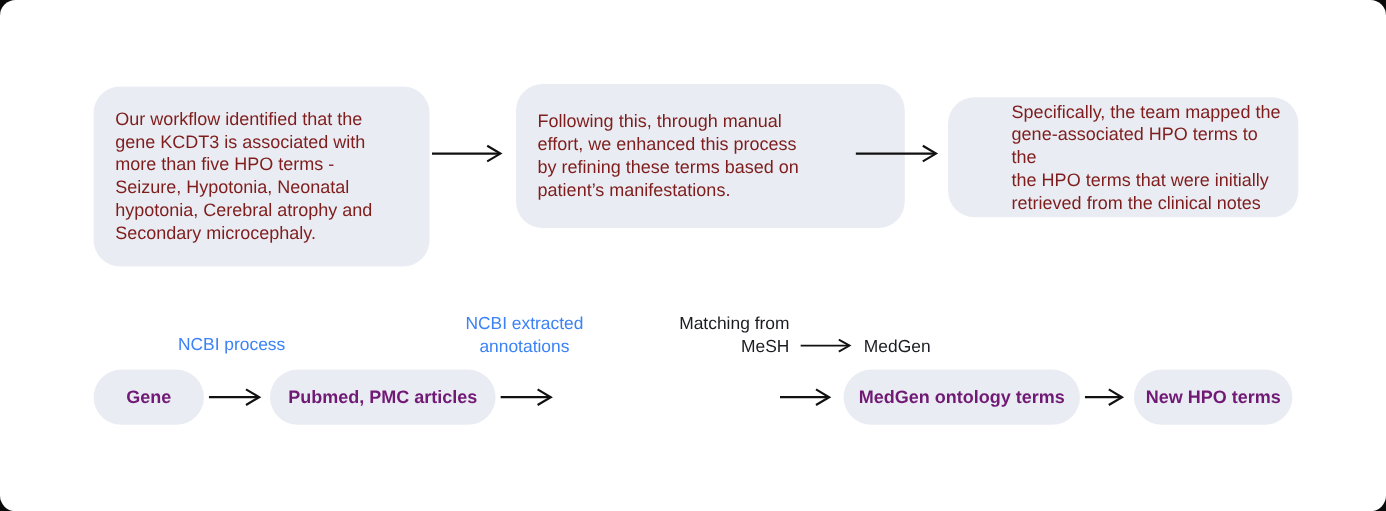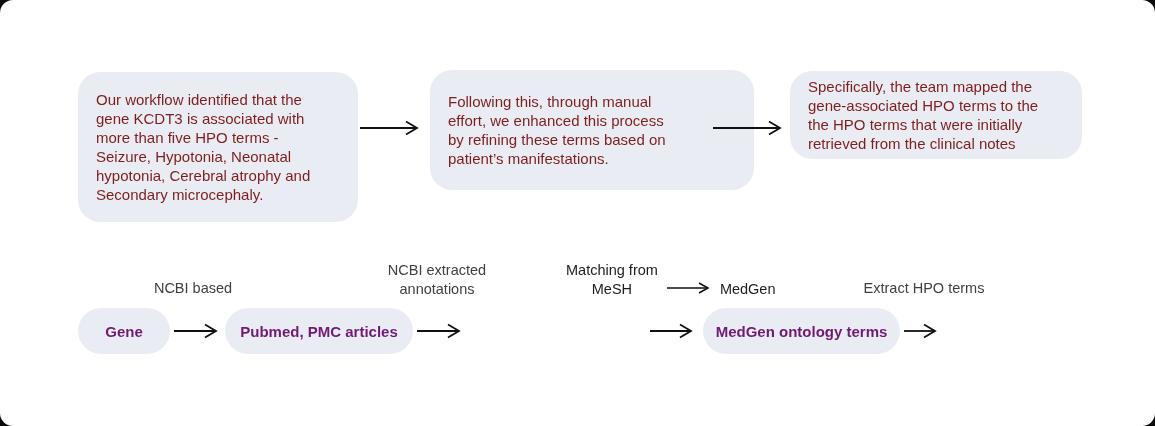--- a/index.html
+++ b/index.html
@@ -30,21 +30,21 @@
     color: #7f1d1d;
     font-size: 15px;
     line-height: 19px;
   }
   .info-box .txt {
     white-space: pre-line;
     padding: 0 14px 0 18px;
   }
   .box1 { left: 78px;  top: 72px; width: 280px; height: 150px; }
   .box2 { left: 430px; top: 70px; width: 324px; height: 120px; }
-  .box3 { left: 790px; top: 71px; width: 292px; height: 88px; }
+  .box3 { left: 790px; top: 81px; width: 292px; height: 100px; padding-left: 35px; }
 
   .pill {
     position: absolute;
     top: 308px;
     height: 46px;
     background: #E9EDF3;
     border-radius: 23px;
     display: flex;
     align-items: center;
     justify-content: center;
@@ -60,40 +60,40 @@
   .pill-newhpo  { left: 945px; width: 132px; }
 
   .arrow { position: absolute; }
   .arrow svg { display: block; }
 
   .edge-label {
     position: absolute;
     transform: translateX(-50%);
     font-size: 14.5px;
     line-height: 19px;
-    color: #404040;
+    color: #3b82f6;
     text-align: center;
     white-space: pre-line;
   }
   .lbl-ncbi-search    { left: 193px; top: 279px; }
   .lbl-ncbi-extracted { left: 437px; top: 261px; }
   .lbl-extract-hpo    { left: 924px; top: 279px; }
 
   .matching-label {
     position: absolute;
     left: 566px;
     top: 261px;
     display: flex;
     align-items: flex-end;
     gap: 9px;
     font-size: 14.5px;
     line-height: 19px;
     color: #1c1d22;
   }
-  .matching-label .col { white-space: pre-line; text-align: center; }
+  .matching-label .col { white-space: pre-line; text-align: right; }
   .matching-label svg  { margin-bottom: 5px; display: block; }
 </style>
 </head>
 <body>
 
 <div class="card">
 
   <div class="info-box box1">
     <div class="txt">Our workflow identified that the
 gene KCDT3 is associated with
@@ -124,36 +124,35 @@
     </svg>
   </div>
 
   <div class="info-box box3">
     <div class="txt">Specifically, the team mapped the
 gene-associated HPO terms to the
 the HPO terms that were initially
 retrieved from the clinical notes</div>
   </div>
 
-  <div class="edge-label lbl-ncbi-search">NCBI based</div>
+  <div class="edge-label lbl-ncbi-search">NCBI process</div>
 
   <div class="edge-label lbl-ncbi-extracted">NCBI extracted
 annotations</div>
 
   <div class="matching-label">
     <div class="col">Matching from
 MeSH</div>
     <svg width="44" height="12" viewBox="0 0 44 12" fill="none" stroke="#111111" stroke-width="1.5">
       <line x1="0" y1="6" x2="40" y2="6"></line>
       <polyline points="32,1 41,6 32,11"></polyline>
     </svg>
     <div>MedGen</div>
   </div>
 
-  <div class="edge-label lbl-extract-hpo">Extract HPO terms</div>
 
   <div class="pill pill-gene">
     <span>Gene</span>
   </div>
 
   <div class="arrow" style="left:174px; top:323px;">
     <svg width="45" height="16" viewBox="0 0 45 16" fill="none" stroke="#111111" stroke-width="1.8">
       <line x1="0" y1="8" x2="41" y2="8"></line>
       <polyline points="31,1.5 42,8 31,14.5"></polyline>
     </svg>
@@ -182,14 +181,17 @@
     <span>MedGen ontology terms</span>
   </div>
 
   <div class="arrow" style="left:904px; top:323px;">
     <svg width="34" height="16" viewBox="0 0 34 16" fill="none" stroke="#111111" stroke-width="1.8">
       <line x1="0" y1="8" x2="30" y2="8"></line>
       <polyline points="20,1.5 31,8 20,14.5"></polyline>
     </svg>
   </div>
 
+  <div class="pill pill-newhpo">
+    <span>New HPO terms</span>
+  </div>
 
 </div>
 
 </body></html>

